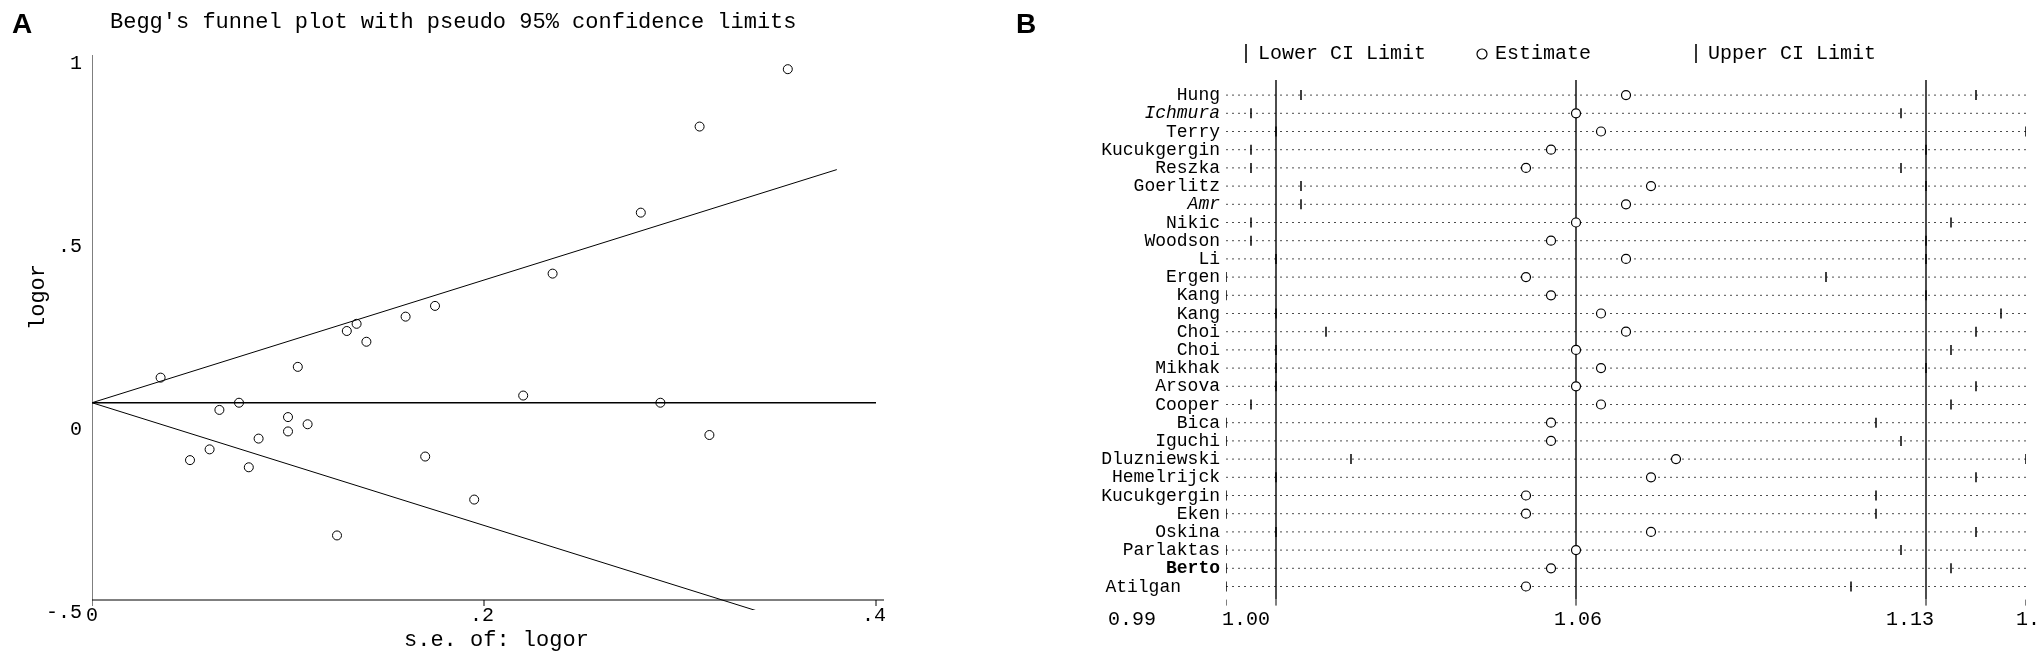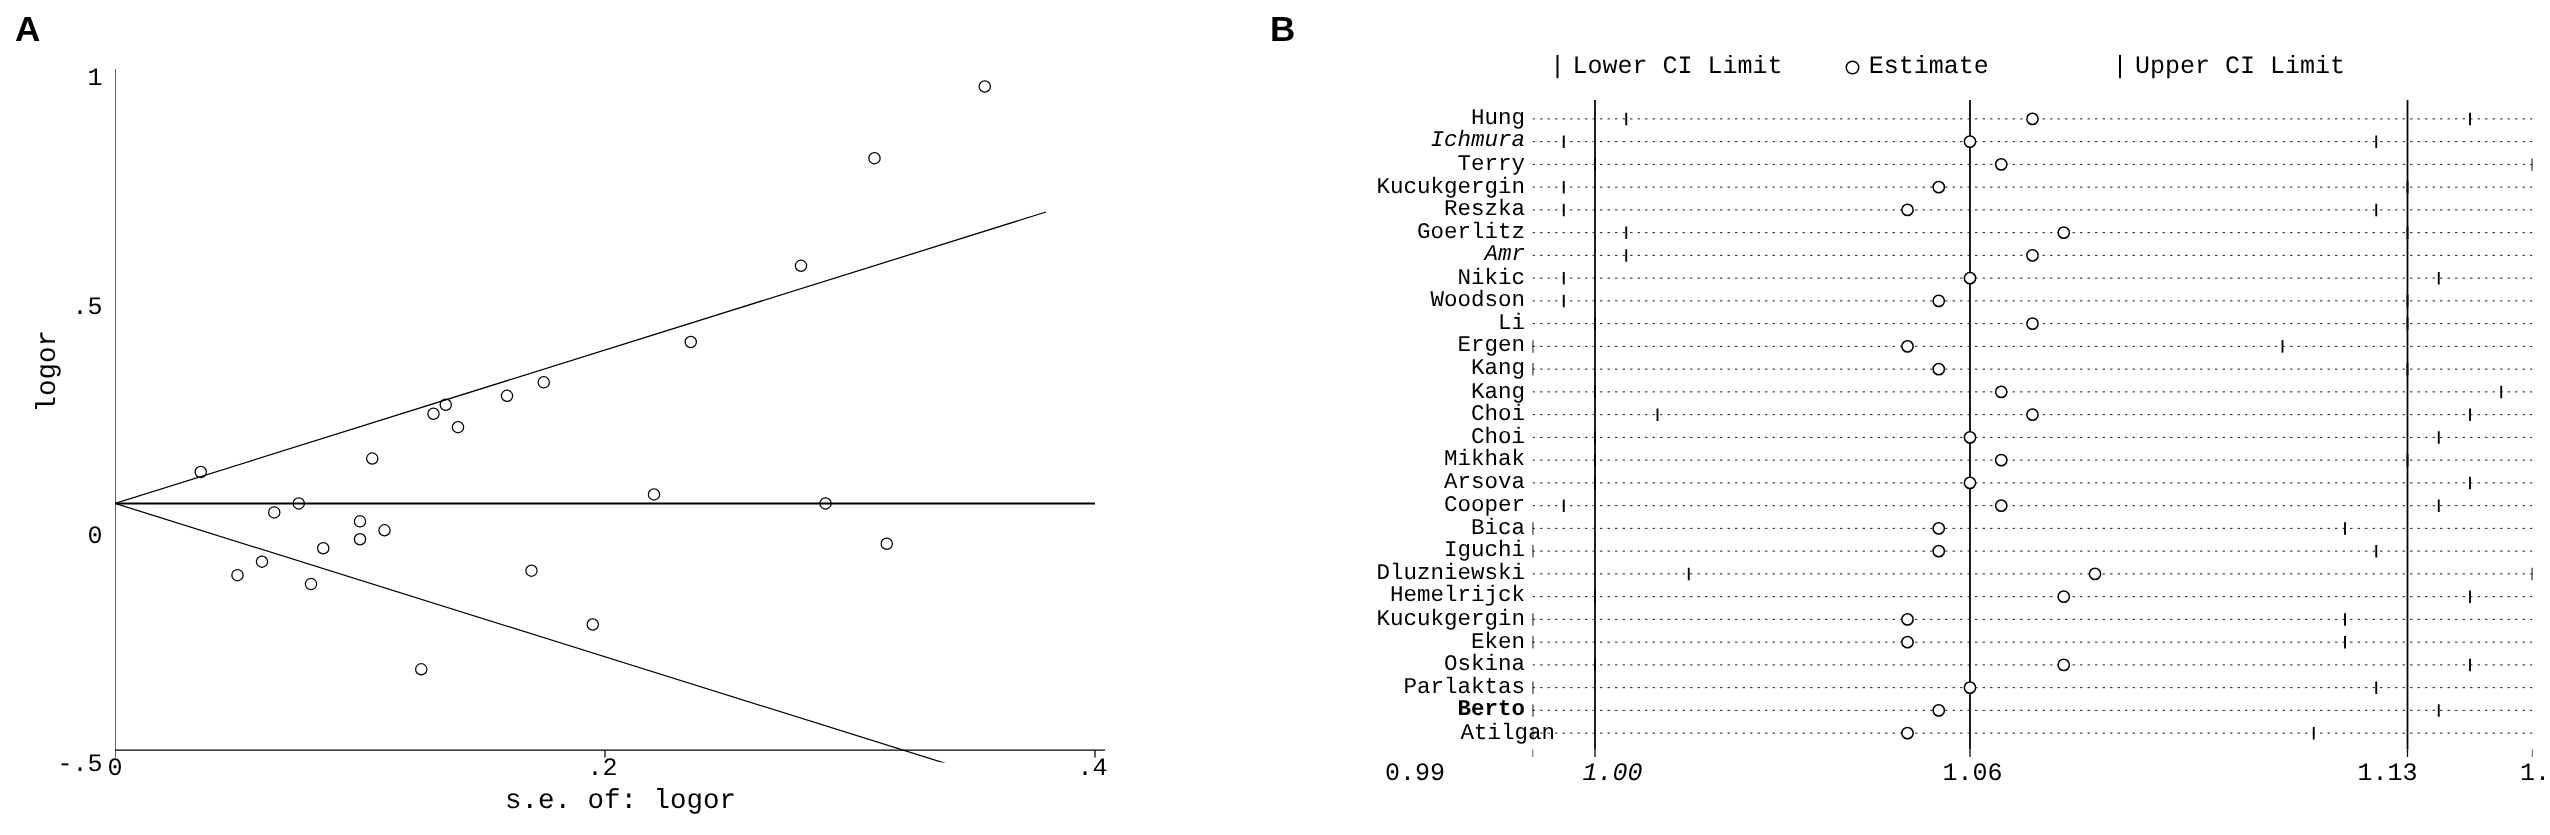--- a/index.html
+++ b/index.html
@@ -50,20 +50,21 @@
   }
   svg { position: absolute; }
 </style>
 </head>
 <body>
 
 <div class="container">
 
   <div class="panel-label" style="left:12px; top:8px;">A</div>
 
+  <div class="title" style="left:110px; top:10px;">Begg's funnel plot with pseudo 95% confidence limits</div>
 
   <div class="axis-label" style="left:26px; top:330px; transform: rotate(-90deg); transform-origin:left top;">logor</div>
 
   <div class="axis-label" style="left:404px; top:628px;">s.e. of: logor</div>
 
   <div class="tick-label" style="left:52px; top:52px; text-align:right; width:30px;">1</div>
   <div class="tick-label" style="left:52px; top:235px; text-align:right; width:30px;">.5</div>
   <div class="tick-label" style="left:52px; top:418px; text-align:right; width:30px;">0</div>
   <div class="tick-label" style="left:40px; top:601px; text-align:right; width:42px;">-.5</div>
 
@@ -285,24 +286,24 @@
       <div class="study-label" style="left: 1060px; width: 160px; top: 394.5px;">Cooper</div>
       <div class="study-label" style="left: 1060px; width: 160px; top: 412.7px;">Bica</div>
       <div class="study-label" style="left: 1060px; width: 160px; top: 430.9px;">Iguchi</div>
       <div class="study-label" style="left: 1060px; width: 160px; top: 449.1px;">Dluzniewski</div>
       <div class="study-label" style="left: 1060px; width: 160px; top: 467.3px;">Hemelrijck</div>
       <div class="study-label" style="left: 1060px; width: 160px; top: 485.5px;">Kucukgergin</div>
       <div class="study-label" style="left: 1060px; width: 160px; top: 503.7px;">Eken</div>
       <div class="study-label" style="left: 1060px; width: 160px; top: 521.9px;">Oskina</div>
       <div class="study-label" style="left: 1060px; width: 160px; top: 540.1px;">Parlaktas</div>
       <div class="study-label" style="left: 1060px; width: 160px; top: 558.3px; font-weight: bold;">Berto</div>
-      <div class="study-label" style="left: 1084px; width: 160px; top: 576.5px;">Atilgan</div>
+      <div class="study-label" style="left: 1021px; width: 160px; top: 576.5px;">Atilgan</div>
     </div>
 
   <div id="b-xticks">
       <div class="tick-label" style="left: 1108px; top: 607.6px;">0.99</div>
-      <div class="tick-label" style="left: 1266px; top: 607.6px; font-style: italic;">1.00</div>
+      <div class="tick-label" style="left: 1222px; top: 607.6px;">1.00</div>
       <div class="tick-label" style="left: 1554px; top: 607.6px;">1.06</div>
       <div class="tick-label" style="left: 1886px; top: 607.6px;">1.13</div>
       <div class="tick-label" style="left: 2016px; top: 607.6px;">1.15</div>
     </div>
 
 </div>
 
 </body></html>

